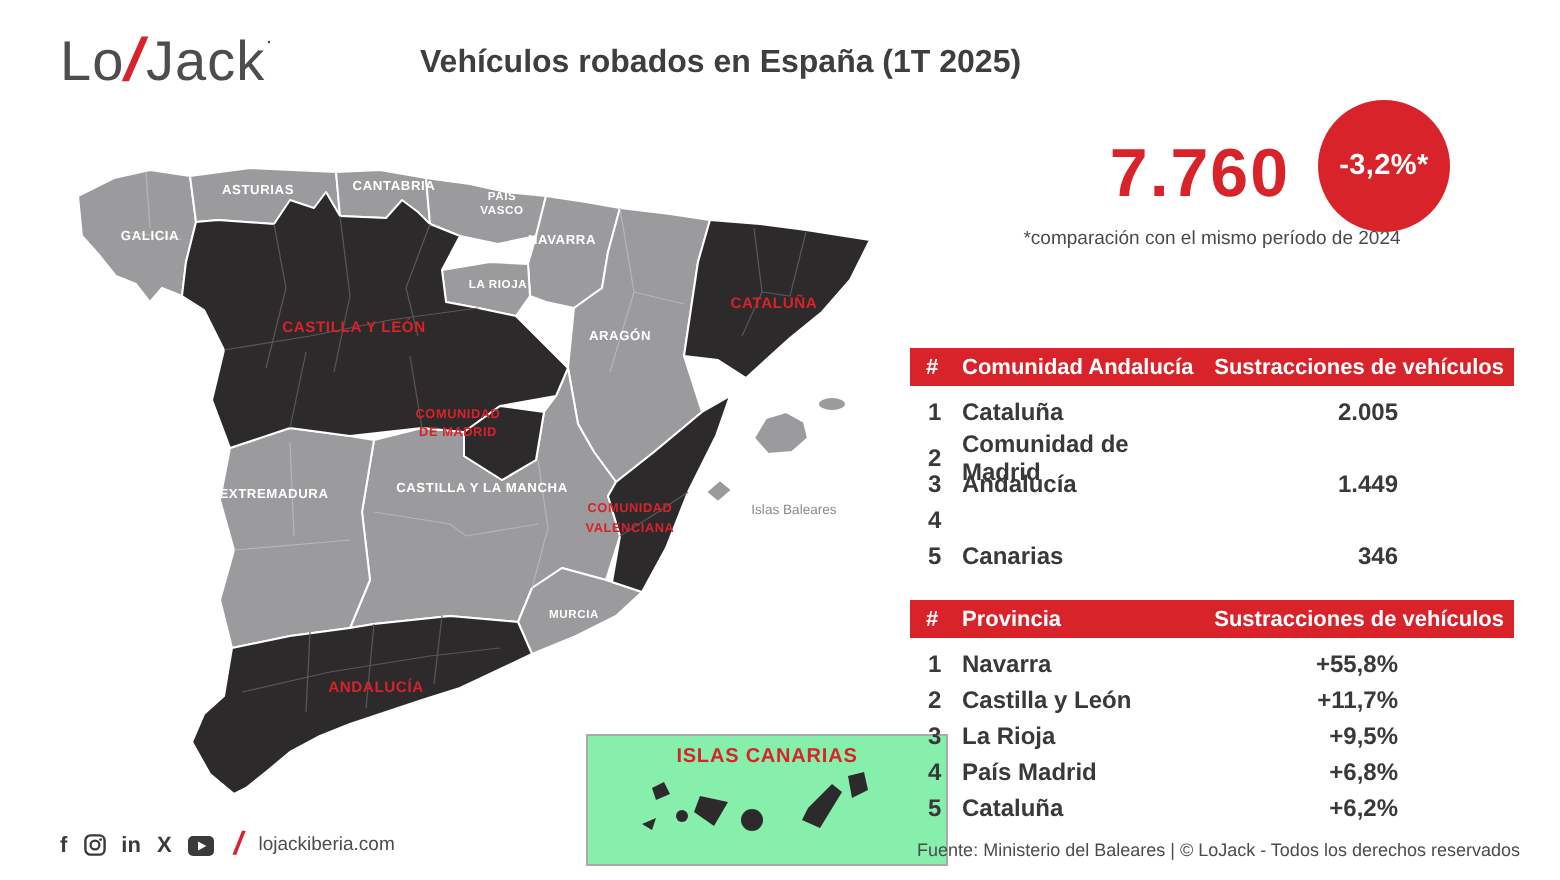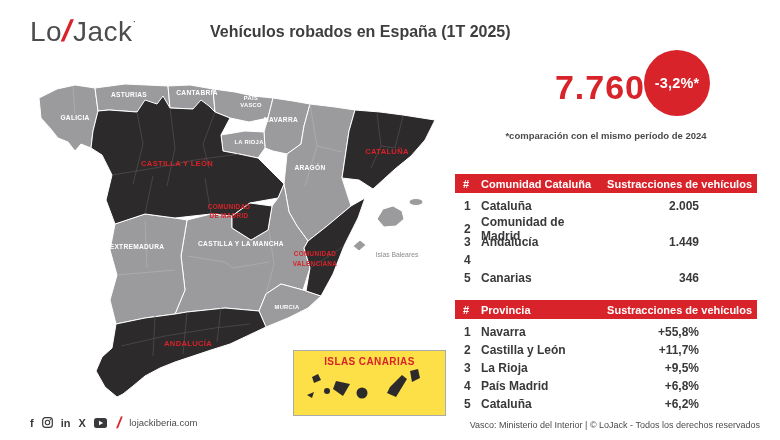--- a/index.html
+++ b/index.html
@@ -26,32 +26,32 @@
   .region-dark{fill:var(--dark);stroke:#ffffff;stroke-width:1;stroke-linejoin:round;}
   .prov-dark{fill:none;stroke:#5f5c5d;stroke-width:.6;opacity:.9;}
   .prov-gray{fill:none;stroke:#b9b8ba;stroke-width:.6;opacity:.9;}
   .lbl{font-family:"Liberation Sans",sans-serif;font-weight:700;text-anchor:middle;letter-spacing:.3px;}
   .lbl-w{fill:#ffffff;font-size:6.6px;}
   .lbl-w-s{fill:#ffffff;font-size:5.8px;}
   .lbl-r{fill:var(--red);font-size:7.6px;}
   .lbl-r-s{fill:var(--red);font-size:6.4px;}
   .lbl-gray{fill:#8b8b8d;font-size:6.8px;font-weight:400;text-anchor:middle;}
   
-  .canarias{position:absolute;left:293px;top:350px;width:153px;height:66px;background:#fde047;
+  .canarias{position:absolute;left:293px;top:367px;width:181px;height:66px;background:#86efac;
     border:1.5px solid #aaaaac;text-align:center;}
   .canarias-title{margin-top:5px;font-size:10px;font-weight:700;color:var(--red);letter-spacing:.4px;}
   .canarias svg{display:block;margin:2px auto 0;}
   
   .stats{position:absolute;left:455px;top:48px;width:302px;text-align:center;}
   .kpi-row{position:relative;height:62px;}
   .kpi{position:absolute;right:112px;top:20px;font-size:34px;font-weight:700;color:var(--red);letter-spacing:1px;}
-  .badge{position:absolute;right:47px;top:2px;width:66px;height:66px;border-radius:50%;background:var(--red);
+  .badge{position:absolute;right:32px;top:2px;width:66px;height:66px;border-radius:50%;background:var(--red);
     color:#fff;font-weight:700;font-size:14.5px;display:flex;align-items:center;justify-content:center;letter-spacing:.2px;}
   .kpi-label{margin-top:2px;font-size:28px;font-weight:400;color:#3e3e40;letter-spacing:.2px;}
-  .kpi-note{margin-top:20px;font-size:9.5px;font-weight:700;color:#4a4a4c;}
+  .kpi-note{margin-top:4px;font-size:9.5px;font-weight:400;color:#4a4a4c;}
   
   .table{position:absolute;left:455px;width:302px;}
   .t1{top:174px;}
   .t2{top:300px;}
   .thead{display:grid;grid-template-columns:26px 1fr 160px;background:var(--red);color:#fff;
     font-weight:700;font-size:11px;height:19px;align-items:center;}
   .thead .h-rank{padding-left:8px;}
   .thead .h-val{text-align:right;padding-right:5px;}
   .tbody{margin-top:4px;}
   .trow{display:grid;grid-template-columns:26px 1fr 160px;height:18px;align-items:center;
@@ -168,21 +168,21 @@
     <div class="kpi-row">
       <div class="kpi">7.760</div>
       <div class="badge">-3,2%*</div>
     </div>
     <div class="kpi-note">*comparación con el mismo período de 2024</div>
   </div>
 
   <div class="table t1">
     <div class="thead">
       <span class="h-rank">#</span>
-      <span class="h-name">Comunidad Cataluña</span>
+      <span class="h-name">Comunidad Andalucía</span>
       <span class="h-val">Sustracciones de vehículos</span>
     </div>
     <div class="tbody">
       <div class="trow">
         <span class="rank">1</span>
         <span class="name">Cataluña</span>
         <span class="val">2.005</span>
       </div>
       <div class="trow">
         <span class="rank">2</span>
@@ -252,15 +252,15 @@
     <span class="ficon">X</span>
     <span class="ficon">
       <svg width="13" height="10" viewBox="0 0 13 10">
         <rect width="13" height="10" rx="2.5" fill="#3a3a3c"></rect>
         <path d="M5,2.8 L9.2,5 L5,7.2 Z" fill="#ffffff"></path>
       </svg>
     </span>
     <span class="fslash">/</span>
     <span class="site">lojackiberia.com</span>
   </div>
-  <div class="footer-right">Vasco: Ministerio del Interior | © LoJack - Todos los derechos reservados</div>
+  <div class="footer-right">Fuente: Ministerio del Baleares | © LoJack - Todos los derechos reservados</div>
 
 </div>
 
 </body></html>

